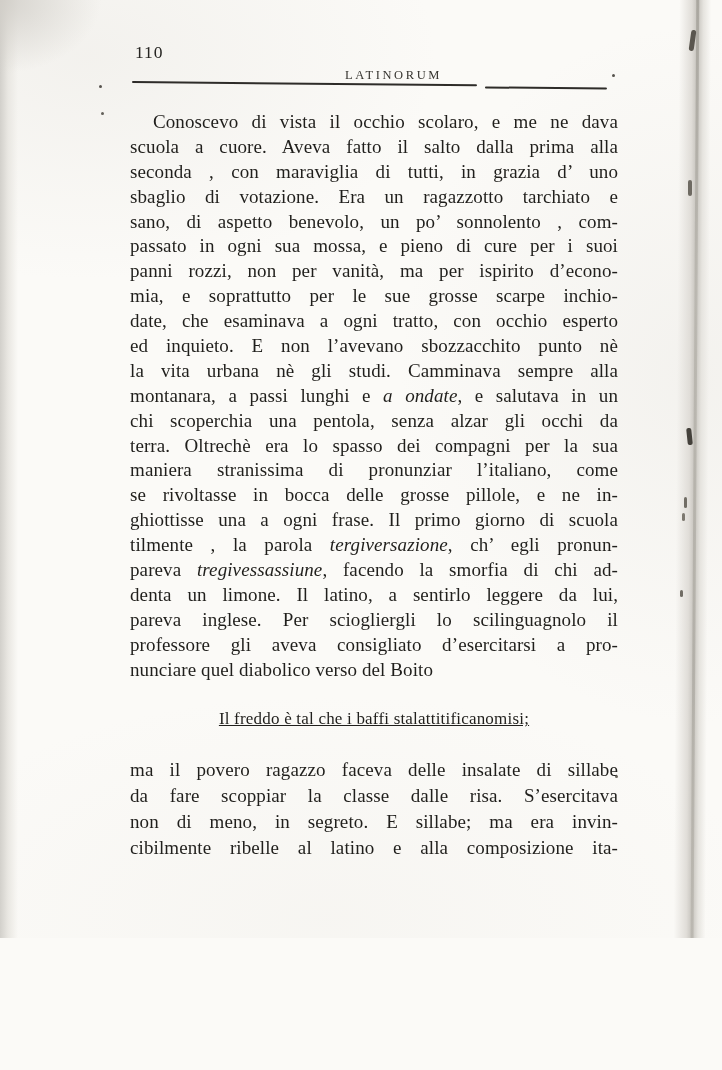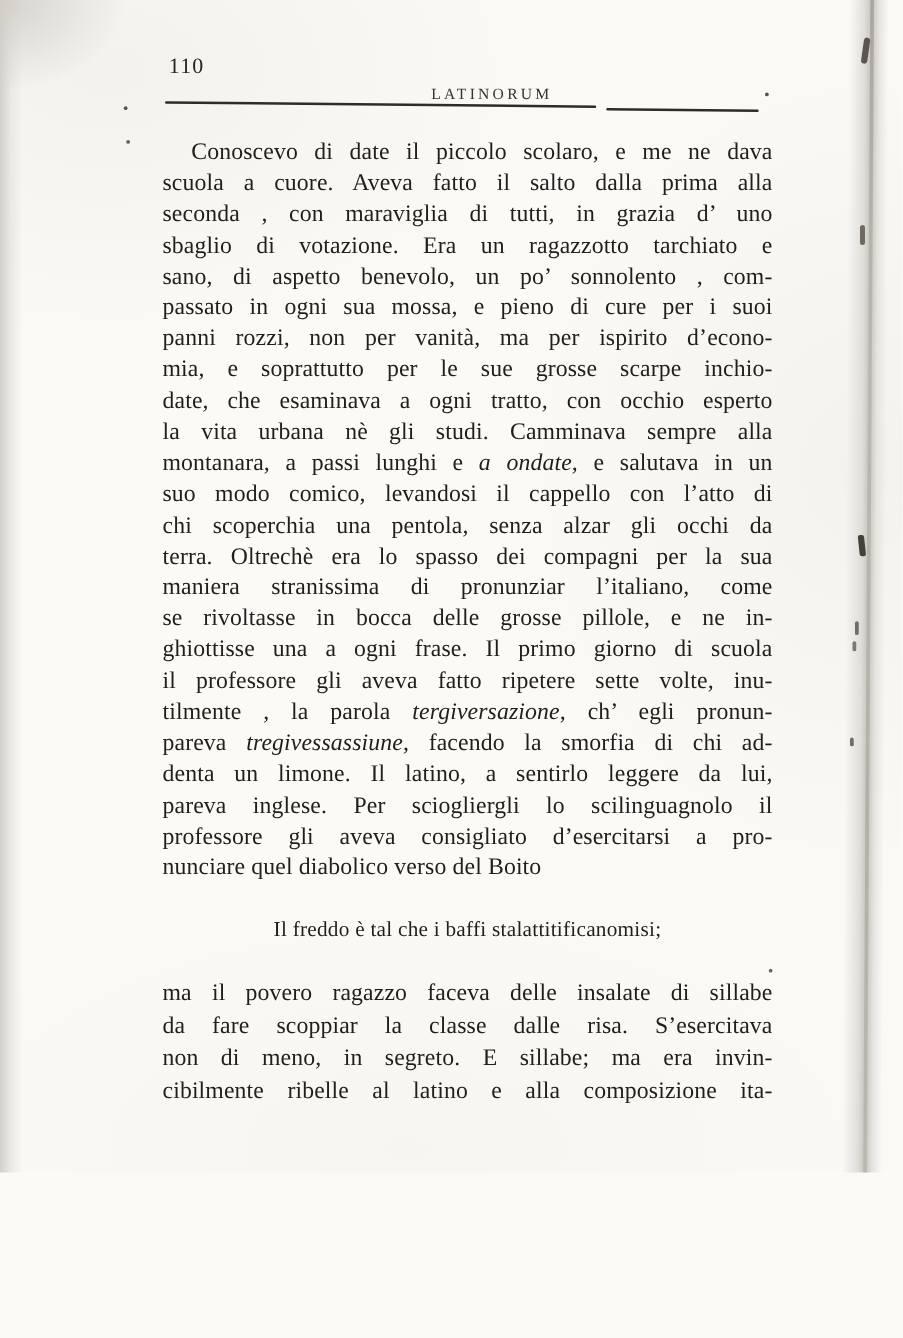--- a/index.html
+++ b/index.html
@@ -85,20 +85,21 @@
     letter-spacing: 0.1px;
   }
   .para1 .line:first-child { text-indent: 23px; }
   .para1 .line:last-child { text-align-last: left; -moz-text-align-last: left; }
   .it { font-style: italic; margin-top: 12px; }
   .verse {
     margin-top: 26px; margin-bottom: 27px;
     text-align: center;
     font-size: 17px; line-height: 22px; height: 22px;
     letter-spacing: 0.2px;
+    text-decoration: underline;
   }
   .para2 .line { line-height: 26px; height: 26px; }
 </style>
 </head>
 <body>
 
 <div class="page">
 
   <div class="edge-left"></div>
   <div class="corner-tl"></div>
@@ -120,38 +121,37 @@
     <span class="runhead">LATINORUM</span>
   </header>
 
   <div class="rule">
     <span class="seg seg1"></span>
     <span class="seg seg2"></span>
   </div>
 
   <main class="text-block">
     <div class="para para1">
-        <div class="line"><span>Conoscevo di date il piccolo scolaro, e me ne dava</span></div>
+        <div class="line"><span>Conoscevo di vista il occhio scolaro, e me ne dava</span></div>
         <div class="line"><span>scuola a cuore. Aveva fatto il salto dalla prima alla</span></div>
         <div class="line"><span>seconda , con maraviglia di tutti, in grazia d’ uno</span></div>
         <div class="line"><span>sbaglio di votazione. Era un ragazzotto tarchiato e</span></div>
         <div class="line"><span>sano, di aspetto benevolo, un po’ sonnolento , com-</span></div>
         <div class="line"><span>passato in ogni sua mossa, e pieno di cure per i suoi</span></div>
         <div class="line"><span>panni rozzi, non per vanità, ma per ispirito d’econo-</span></div>
         <div class="line"><span>mia, e soprattutto per le sue grosse scarpe inchio-</span></div>
         <div class="line"><span>date, che esaminava a ogni tratto, con occhio esperto</span></div>
+        <div class="line"><span>ed inquieto. E non l’avevano sbozzacchito punto nè</span></div>
         <div class="line"><span>la vita urbana nè gli studi. Camminava sempre alla</span></div>
         <div class="line"><span>montanara, a passi lunghi e </span><span class="it">a ondate</span><span>, e salutava in un</span></div>
-        <div class="line"><span>suo modo comico, levandosi il cappello con l’atto di</span></div>
         <div class="line"><span>chi scoperchia una pentola, senza alzar gli occhi da</span></div>
         <div class="line"><span>terra. Oltrechè era lo spasso dei compagni per la sua</span></div>
         <div class="line"><span>maniera stranissima di pronunziar l’italiano, come</span></div>
         <div class="line"><span>se rivoltasse in bocca delle grosse pillole, e ne in-</span></div>
         <div class="line"><span>ghiottisse una a ogni frase. Il primo giorno di scuola</span></div>
-        <div class="line"><span>il professore gli aveva fatto ripetere sette volte, inu-</span></div>
         <div class="line"><span>tilmente , la parola </span><span class="it">tergiversazione</span><span>, ch’ egli pronun-</span></div>
         <div class="line"><span>pareva </span><span class="it">tregivessassiune</span><span>, facendo la smorfia di chi ad-</span></div>
         <div class="line"><span>denta un limone. Il latino, a sentirlo leggere da lui,</span></div>
         <div class="line"><span>pareva inglese. Per sciogliergli lo scilinguagnolo il</span></div>
         <div class="line"><span>professore gli aveva consigliato d’esercitarsi a pro-</span></div>
         <div class="line"><span>nunciare quel diabolico verso del Boito</span></div>
       </div>
     <div class="verse">Il freddo è tal che i baffi stalattitificanomisi;</div>
     <div class="para para2">
         <div class="line"><span>ma il povero ragazzo faceva delle insalate di sillabe</span></div>

